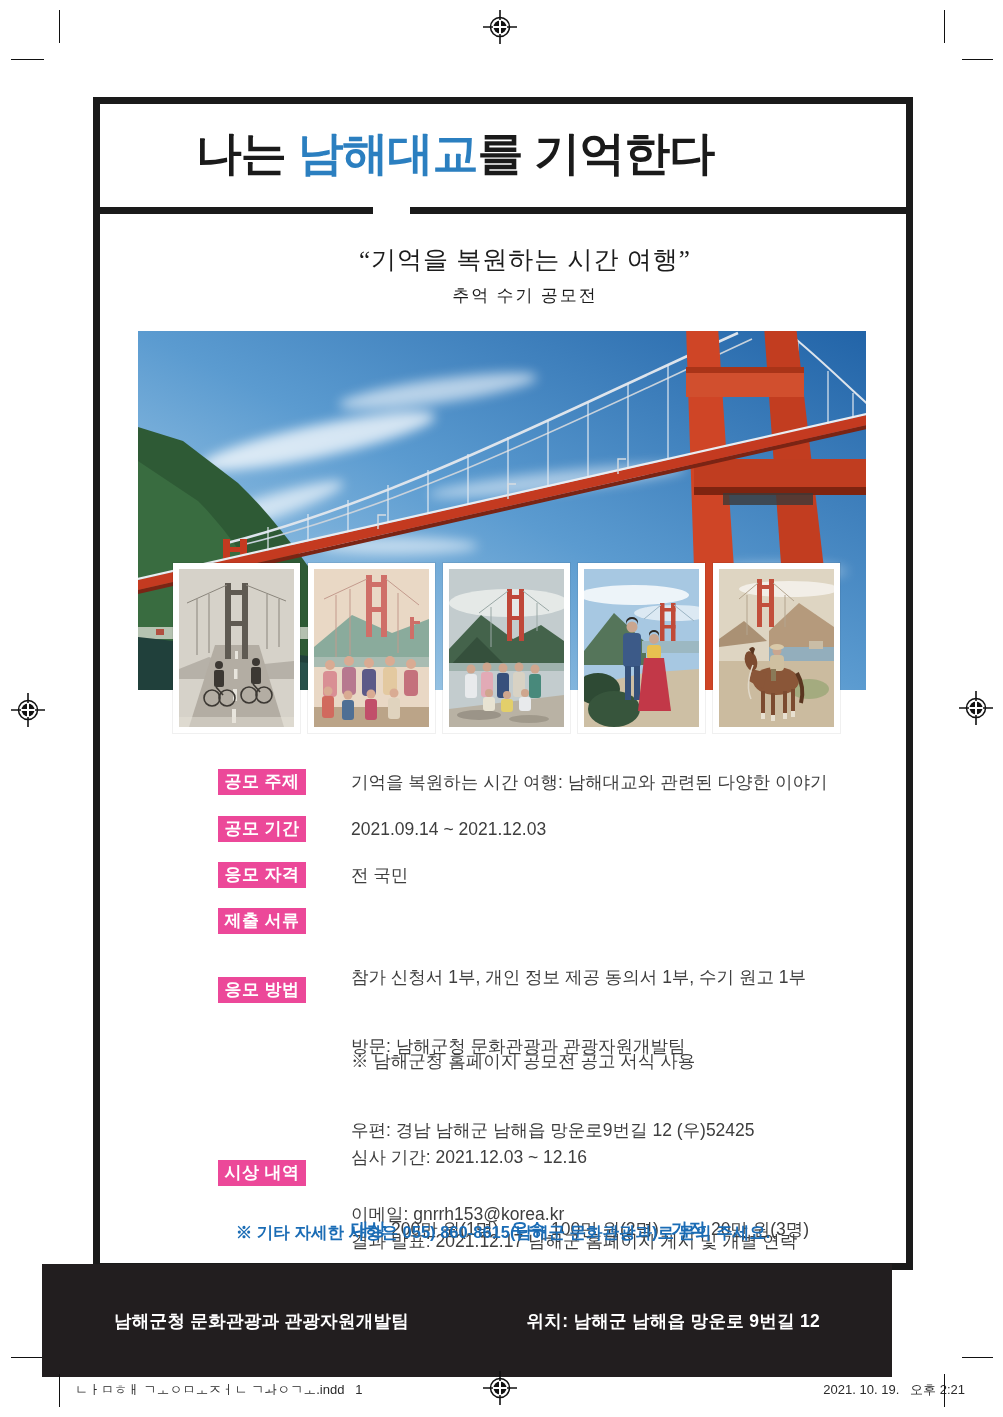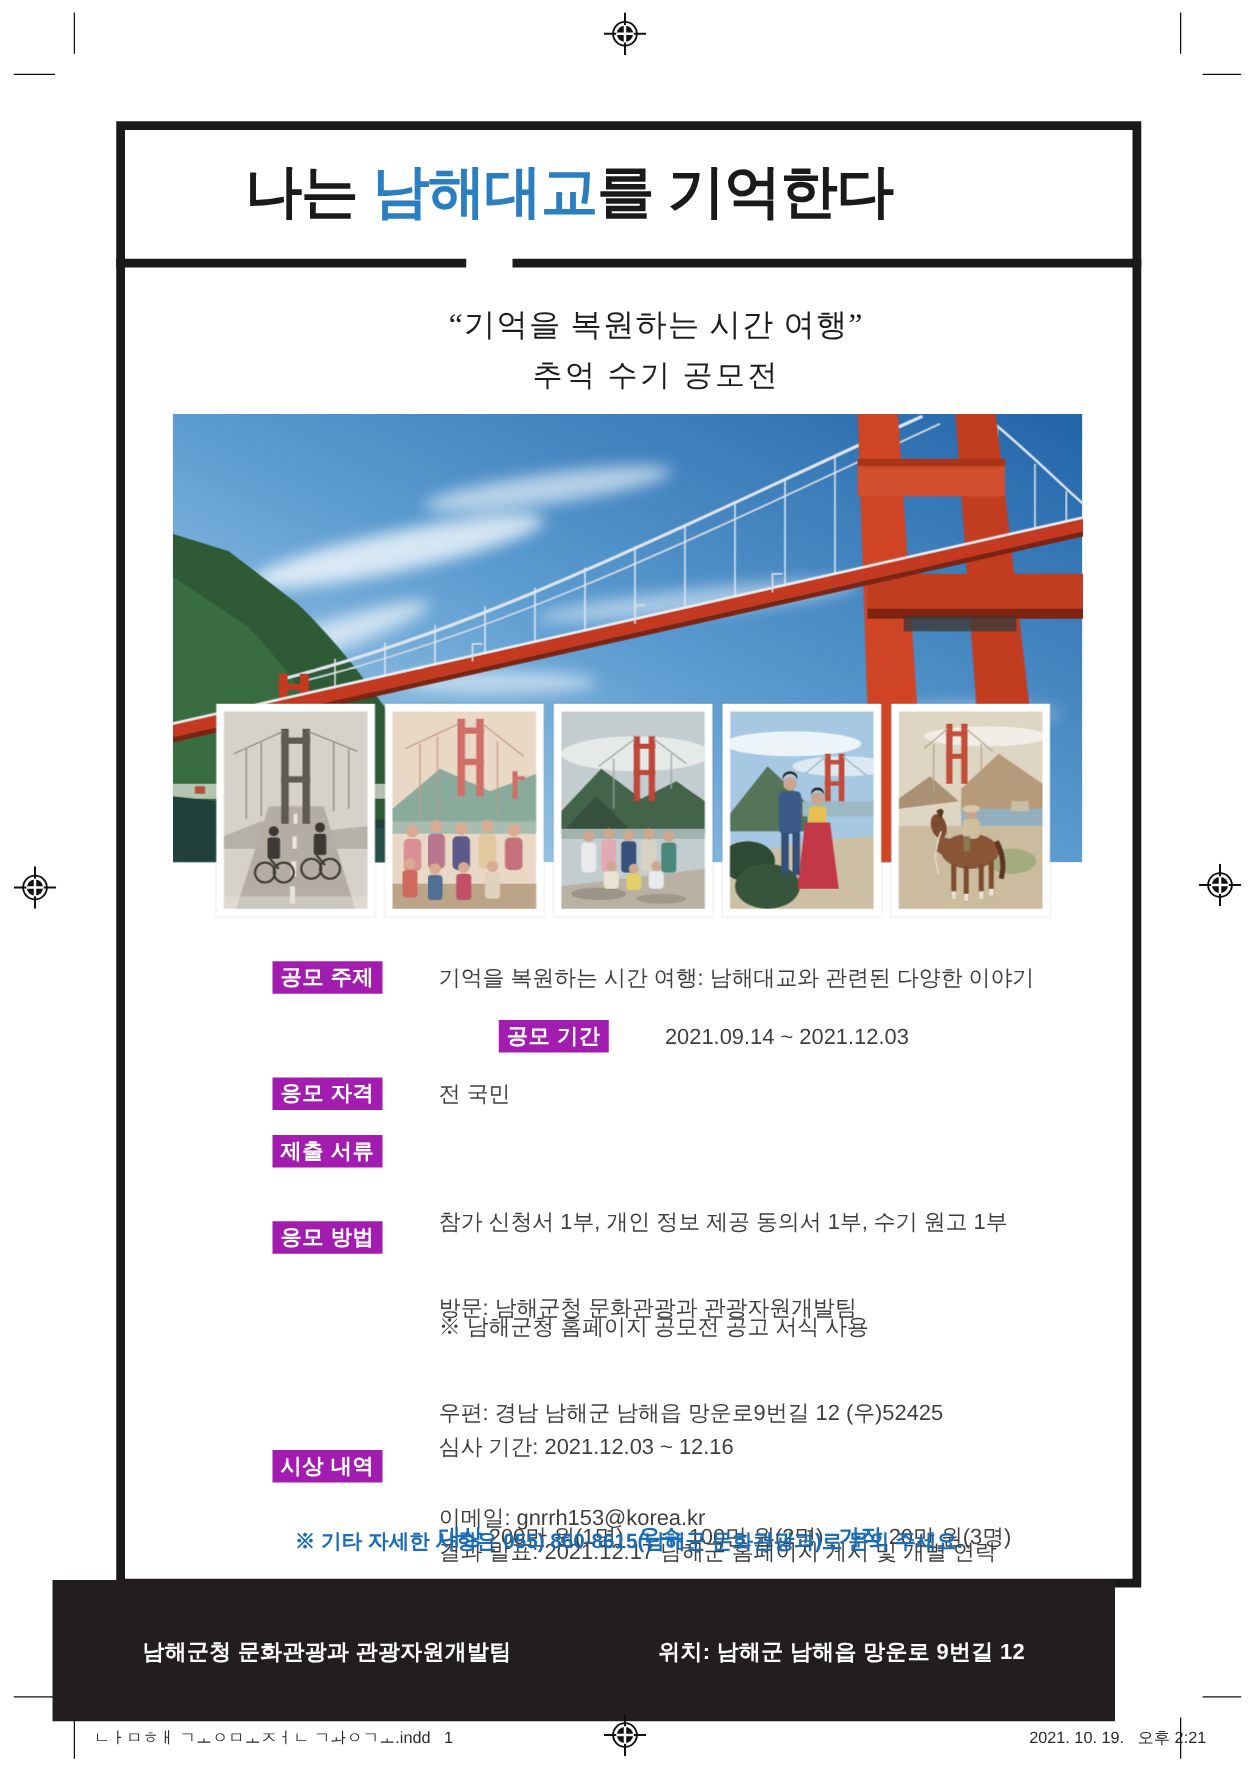--- a/index.html
+++ b/index.html
@@ -20,35 +20,35 @@
   .poster-title { font-size:46px; font-weight:800; color:#1a1a1a; letter-spacing:-1px; white-space:pre; }
   .title-highlight { color:#2b7fc0; }
 
   .divider-seg { position:absolute; top:207px; height:7px; background:#1a1a1a; z-index:2; }
   .divider-left { left:93px; width:280px; }
   .divider-right { left:410px; width:503px; }
 
   .subtitle { position:absolute; left:93px; top:243px; width:820px; text-align:center; z-index:2;
               font-family:"Liberation Serif", serif; color:#1c1c1c;padding-left:44px; }
   .subtitle .line1 { font-size:25px; letter-spacing:1px; }
-  .subtitle .line2 { font-size:24px; margin-top:8px; letter-spacing:2px; }
+  .subtitle .line2 { font-size:17px; margin-top:8px; letter-spacing:2px; }
 
   .main-photo { position:absolute; left:138px; top:331px; width:728px; height:359px; z-index:2; overflow:hidden; }
   .main-photo svg { display:block; width:100%; height:100%; }
 
   .small-photo { position:absolute; top:563px; width:127px; height:170px; background:#fff; padding:6px;
                  z-index:3; box-shadow:0 0 0 1px rgba(0,0,0,0.06); }
   .small-photo svg { display:block; width:100%; height:100%; }
   .sp1 { left:173px; } .sp2 { left:308px; } .sp3 { left:443px; } .sp4 { left:578px; } .sp5 { left:713px; }
 
   .info-row { position:absolute; left:218px; width:690px; display:flex; align-items:flex-start; z-index:2; }
-  .info-label { flex:0 0 88px; height:26px; line-height:26px; background:#a21caf; color:#fff;
+  .info-label { flex:0 0 88px; height:26px; line-height:26px; background:#ec4899; color:#fff;
                 font-size:17px; font-weight:700; text-align:center; letter-spacing:0.5px; }
   .info-value { margin-left:45px; font-size:17.5px; line-height:28px; color:#3e3e3e; margin-top:-1px; white-space:pre; }
-  .r1 { top:769px; } .r2 { top:816px;justify-content:center; } .r3 { top:862px; } .r4 { top:908px; }
+  .r1 { top:769px; } .r2 { top:816px; } .r3 { top:862px; } .r4 { top:908px; }
   .r5 { top:977px; } .r6 { top:1088px;align-items:flex-end; } .r7 { top:1160px; }
   .award-name { color:#1a6cb5; font-weight:700; margin-right:5px; }
   .award-detail { margin-right:12px; }
 
   .contact-note { position:absolute; left:93px; top:1222px; width:820px; text-align:center;
                   font-size:16.5px; font-weight:600; color:#1a6cb5; z-index:2; }
 
   .footer-bar { position:absolute; left:42px; top:1264px; width:850px; height:113px; background:#221e1f;
                 display:flex; align-items:center; justify-content:space-between; padding:0 72px; z-index:5; }
   .footer-bar .ft { color:#fff; font-size:17.5px; font-weight:700; letter-spacing:0.3px; }

